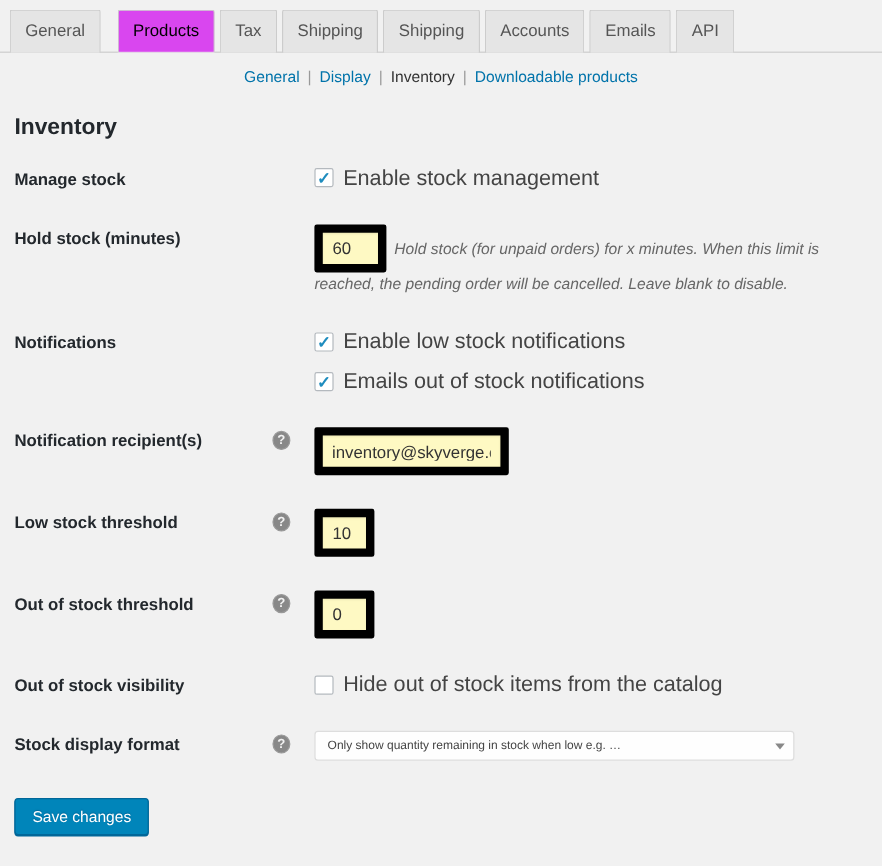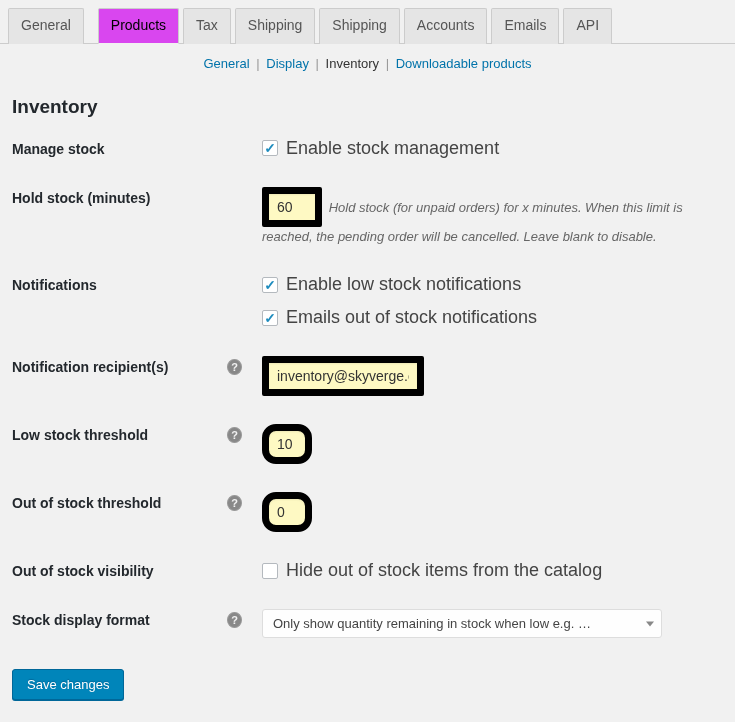--- a/index.html
+++ b/index.html
@@ -143,40 +143,40 @@
   input[type="text"] {
     padding: 5px 8px;
     border: 7px solid #000000;
     background: #fef9c3;
     font-size: 14px;
     color: #333;
     box-shadow: inset 0 1px 2px rgba(0,0,0,0.07);
     border-radius: 2px;
   }
   input.small { width: 60px; }
-  input.num { width: 50px; border-radius: 14px; }
+  input.num { width: 50px; }
   input.wide { width: 162px; }
   .desc {
     font-style: italic;
     color: #666;
     font-size: 13px;
     line-height: 1.5;
   }
   .inline-desc {
     margin-left: 3px;
   }
   .hold-desc {
     margin-top: 0;
   }
   .select {
     width: 400px;
     padding: 6px 28px 6px 10px;
     border: 1px solid #ddd;
     background: #fefefe;
-    font-size: 13px;
+    font-size: 10px;
     color: #444;
     border-radius: 3px;
     position: relative;
     cursor: pointer;
     white-space: nowrap;
     overflow: hidden;
     text-overflow: ellipsis;
   }
   .select-wrap { position: relative; display: inline-block; }
   .select-arrow {

